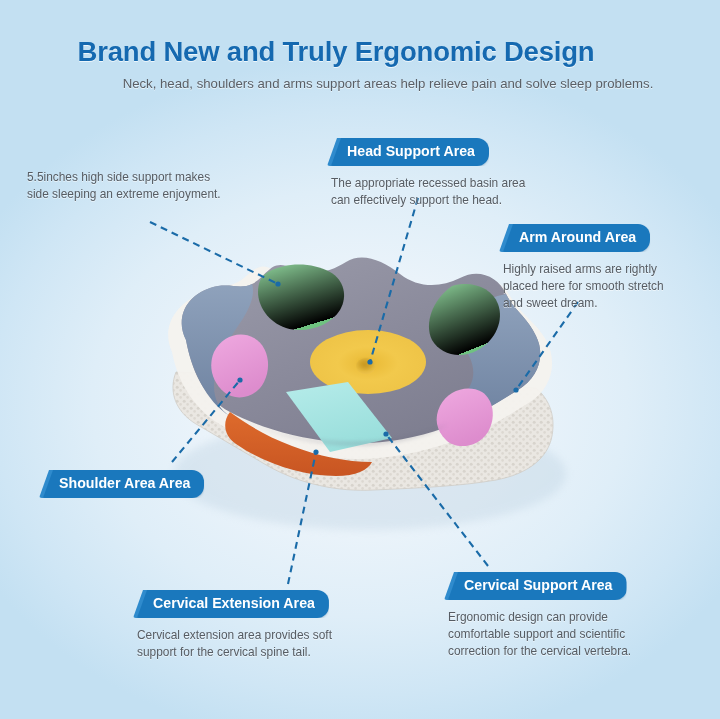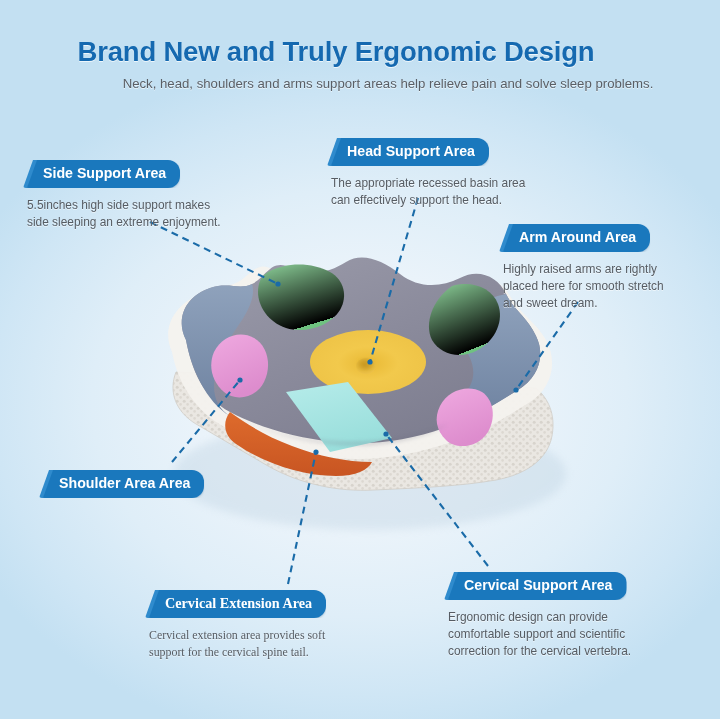--- a/index.html
+++ b/index.html
@@ -65,21 +65,21 @@
     color: #565c63;
     white-space: pre-line;
     text-shadow: 0 1px 0 rgba(255,255,255,.55);
   }
 
   
   #c-side      { top: 160px; left: 27px; }
   #c-head      { top: 138px; left: 331px; }
   #c-arm       { top: 224px; left: 503px; }
   #c-shoulder  { top: 470px; left: 43px; }
-  #c-cervext   { top: 590px; left: 149px; font-family: Liberation Serif, serif; }
+  #c-cervext   { top: 590px; left: 137px; }
   #c-cervsup   { top: 572px; left: 448px; }
 
   
   #connectors, #pillow {
     position: absolute; left: 0; top: 0;
     width: 720px; height: 719px;
     pointer-events: none;
   }
   .dash {
     stroke: #1a6ba8;
@@ -270,23 +270,20 @@
     <circle class="dot" cx="316" cy="452" r="2.6"></circle>
 
     <path class="dash" d="M488,566 L386,434"></path>
     <circle class="dot" cx="386" cy="434" r="2.6"></circle>
   </svg>
 
   <div class="title">Brand New and Truly Ergonomic Design</div>
   <div class="subtitle">Neck, head, shoulders and arms support areas help relieve pain and solve sleep problems.</div>
 
   <div class="callout" id="c-side">
-    <span class="badge-wrap">
-      <span class="badge">Side Support Area</span>
-    </span>
     <div class="desc">5.5inches high side support makes
 side sleeping an extreme enjoyment.</div>
   </div>
 
   <div class="callout" id="c-head">
     <span class="badge-wrap">
       <span class="badge">Head Support Area</span>
     </span>
     <div class="desc">The appropriate recessed basin area
 can effectively support the head.</div>

